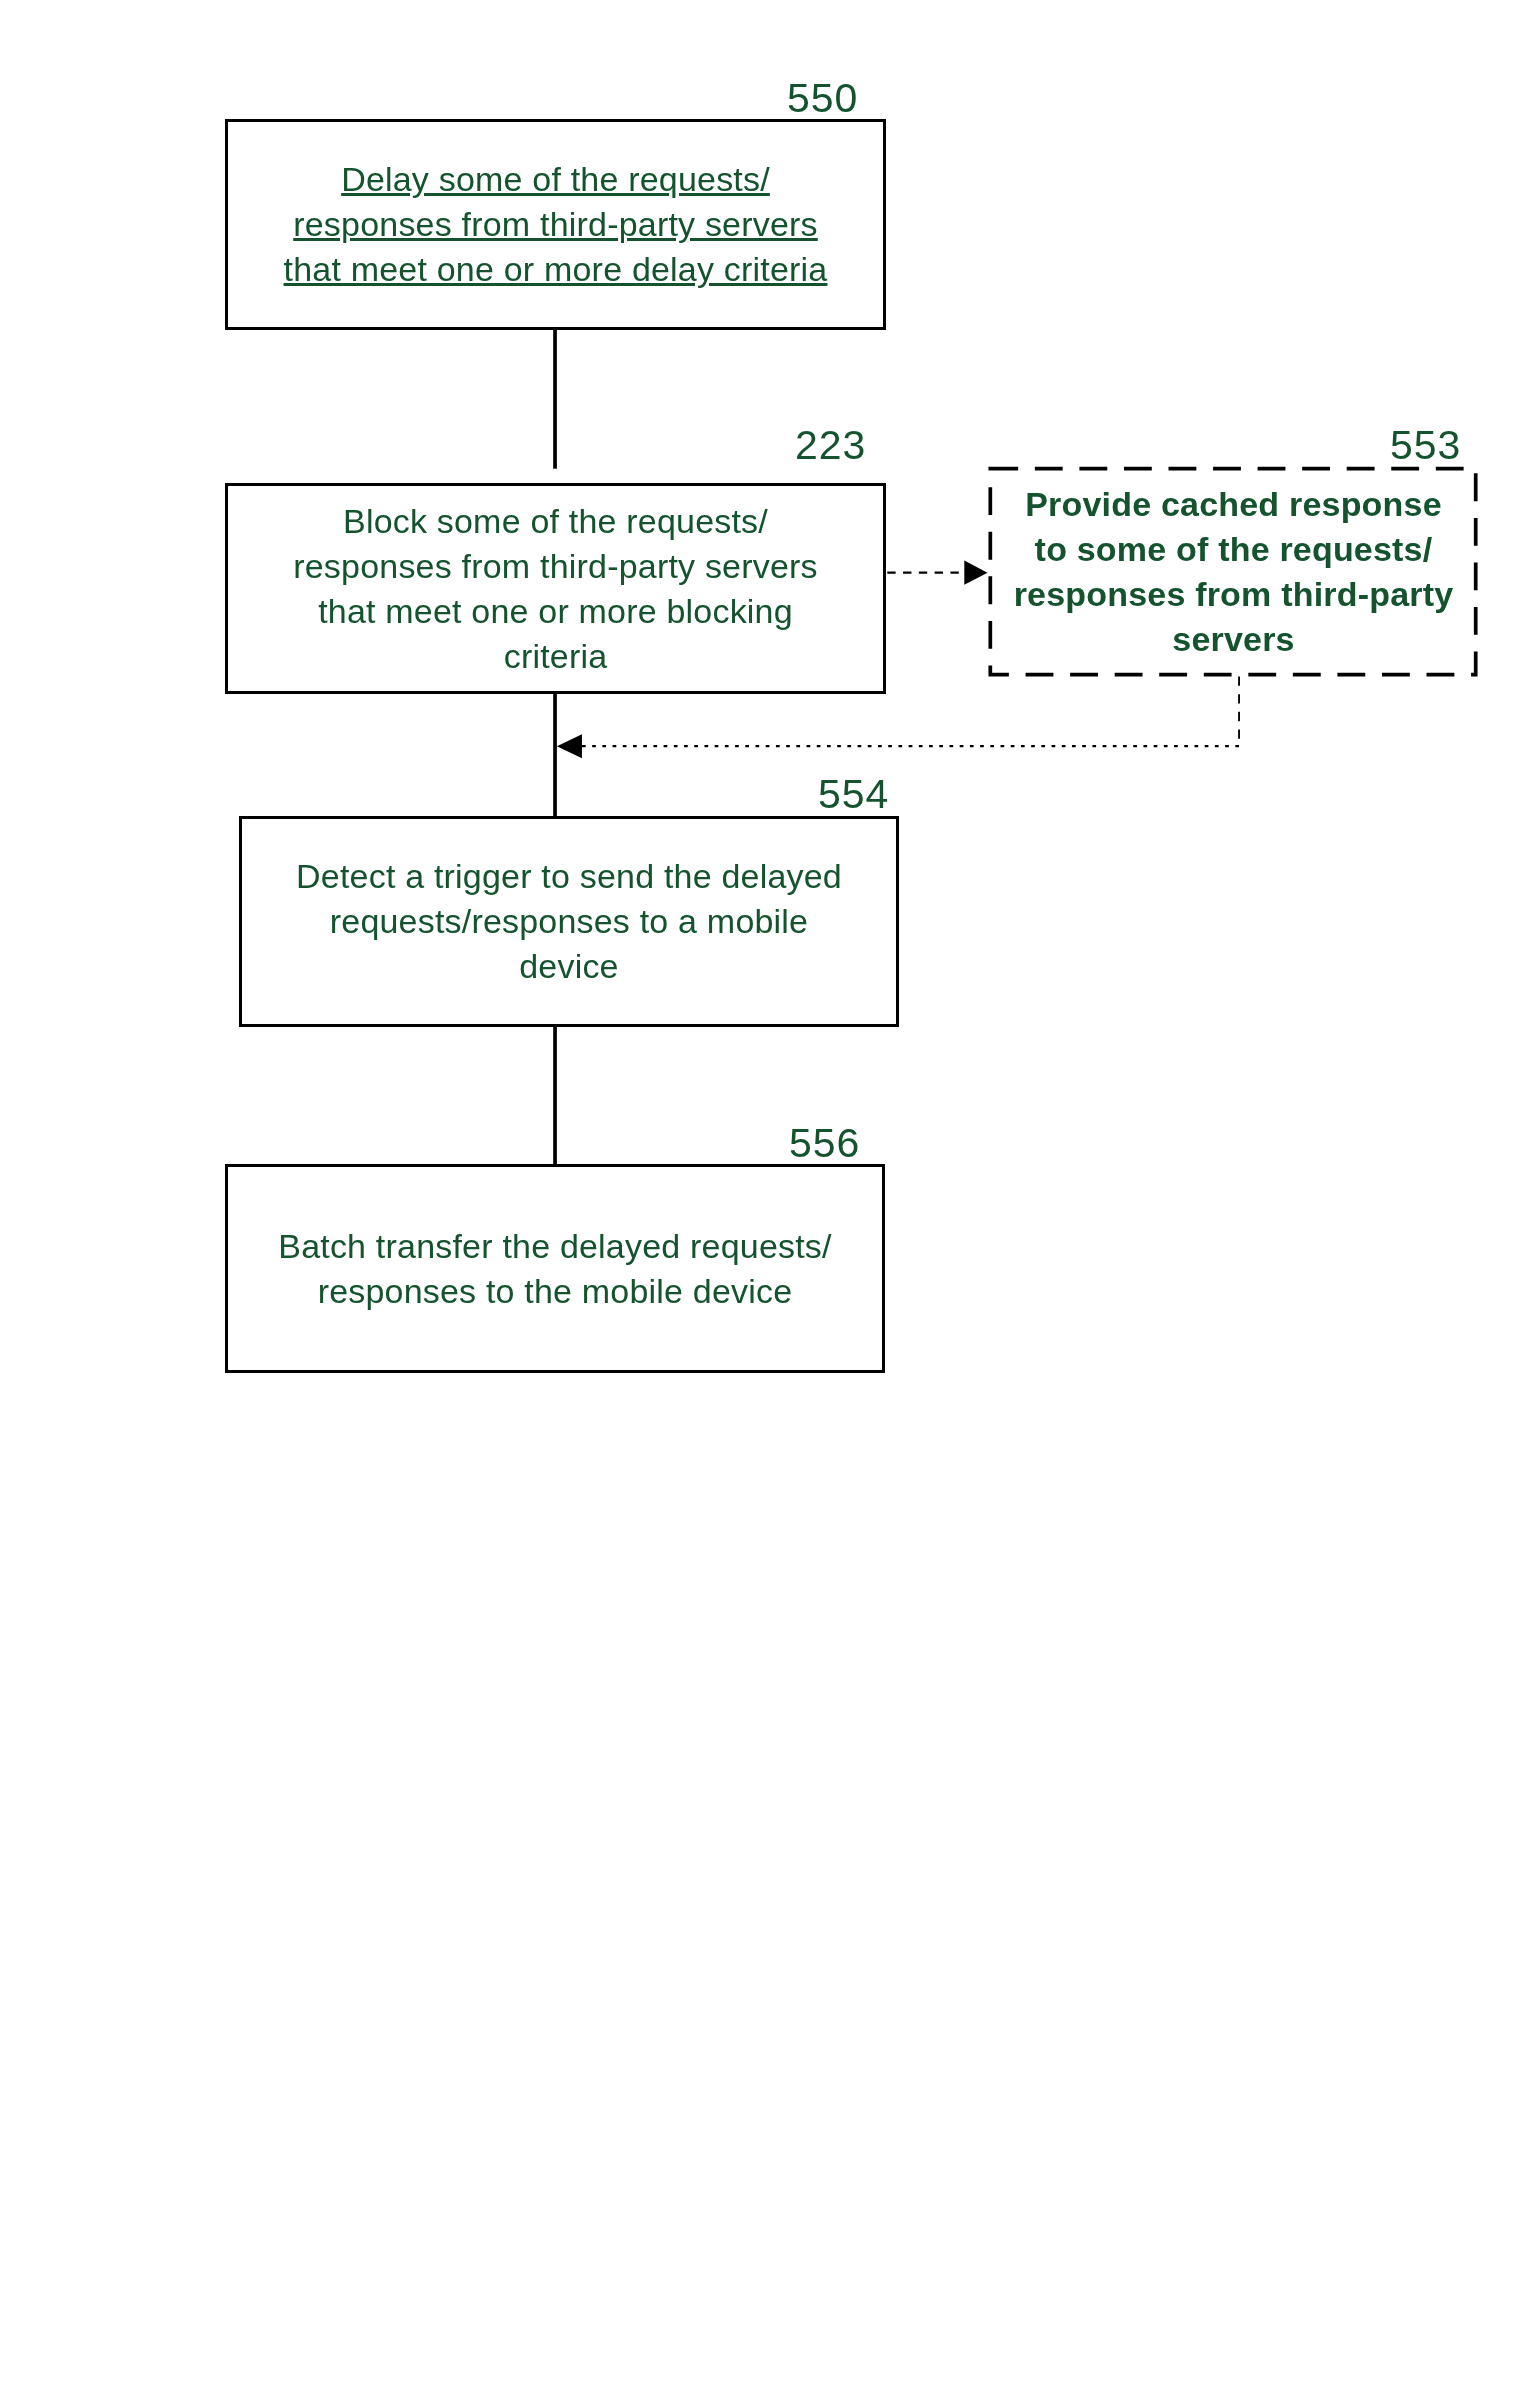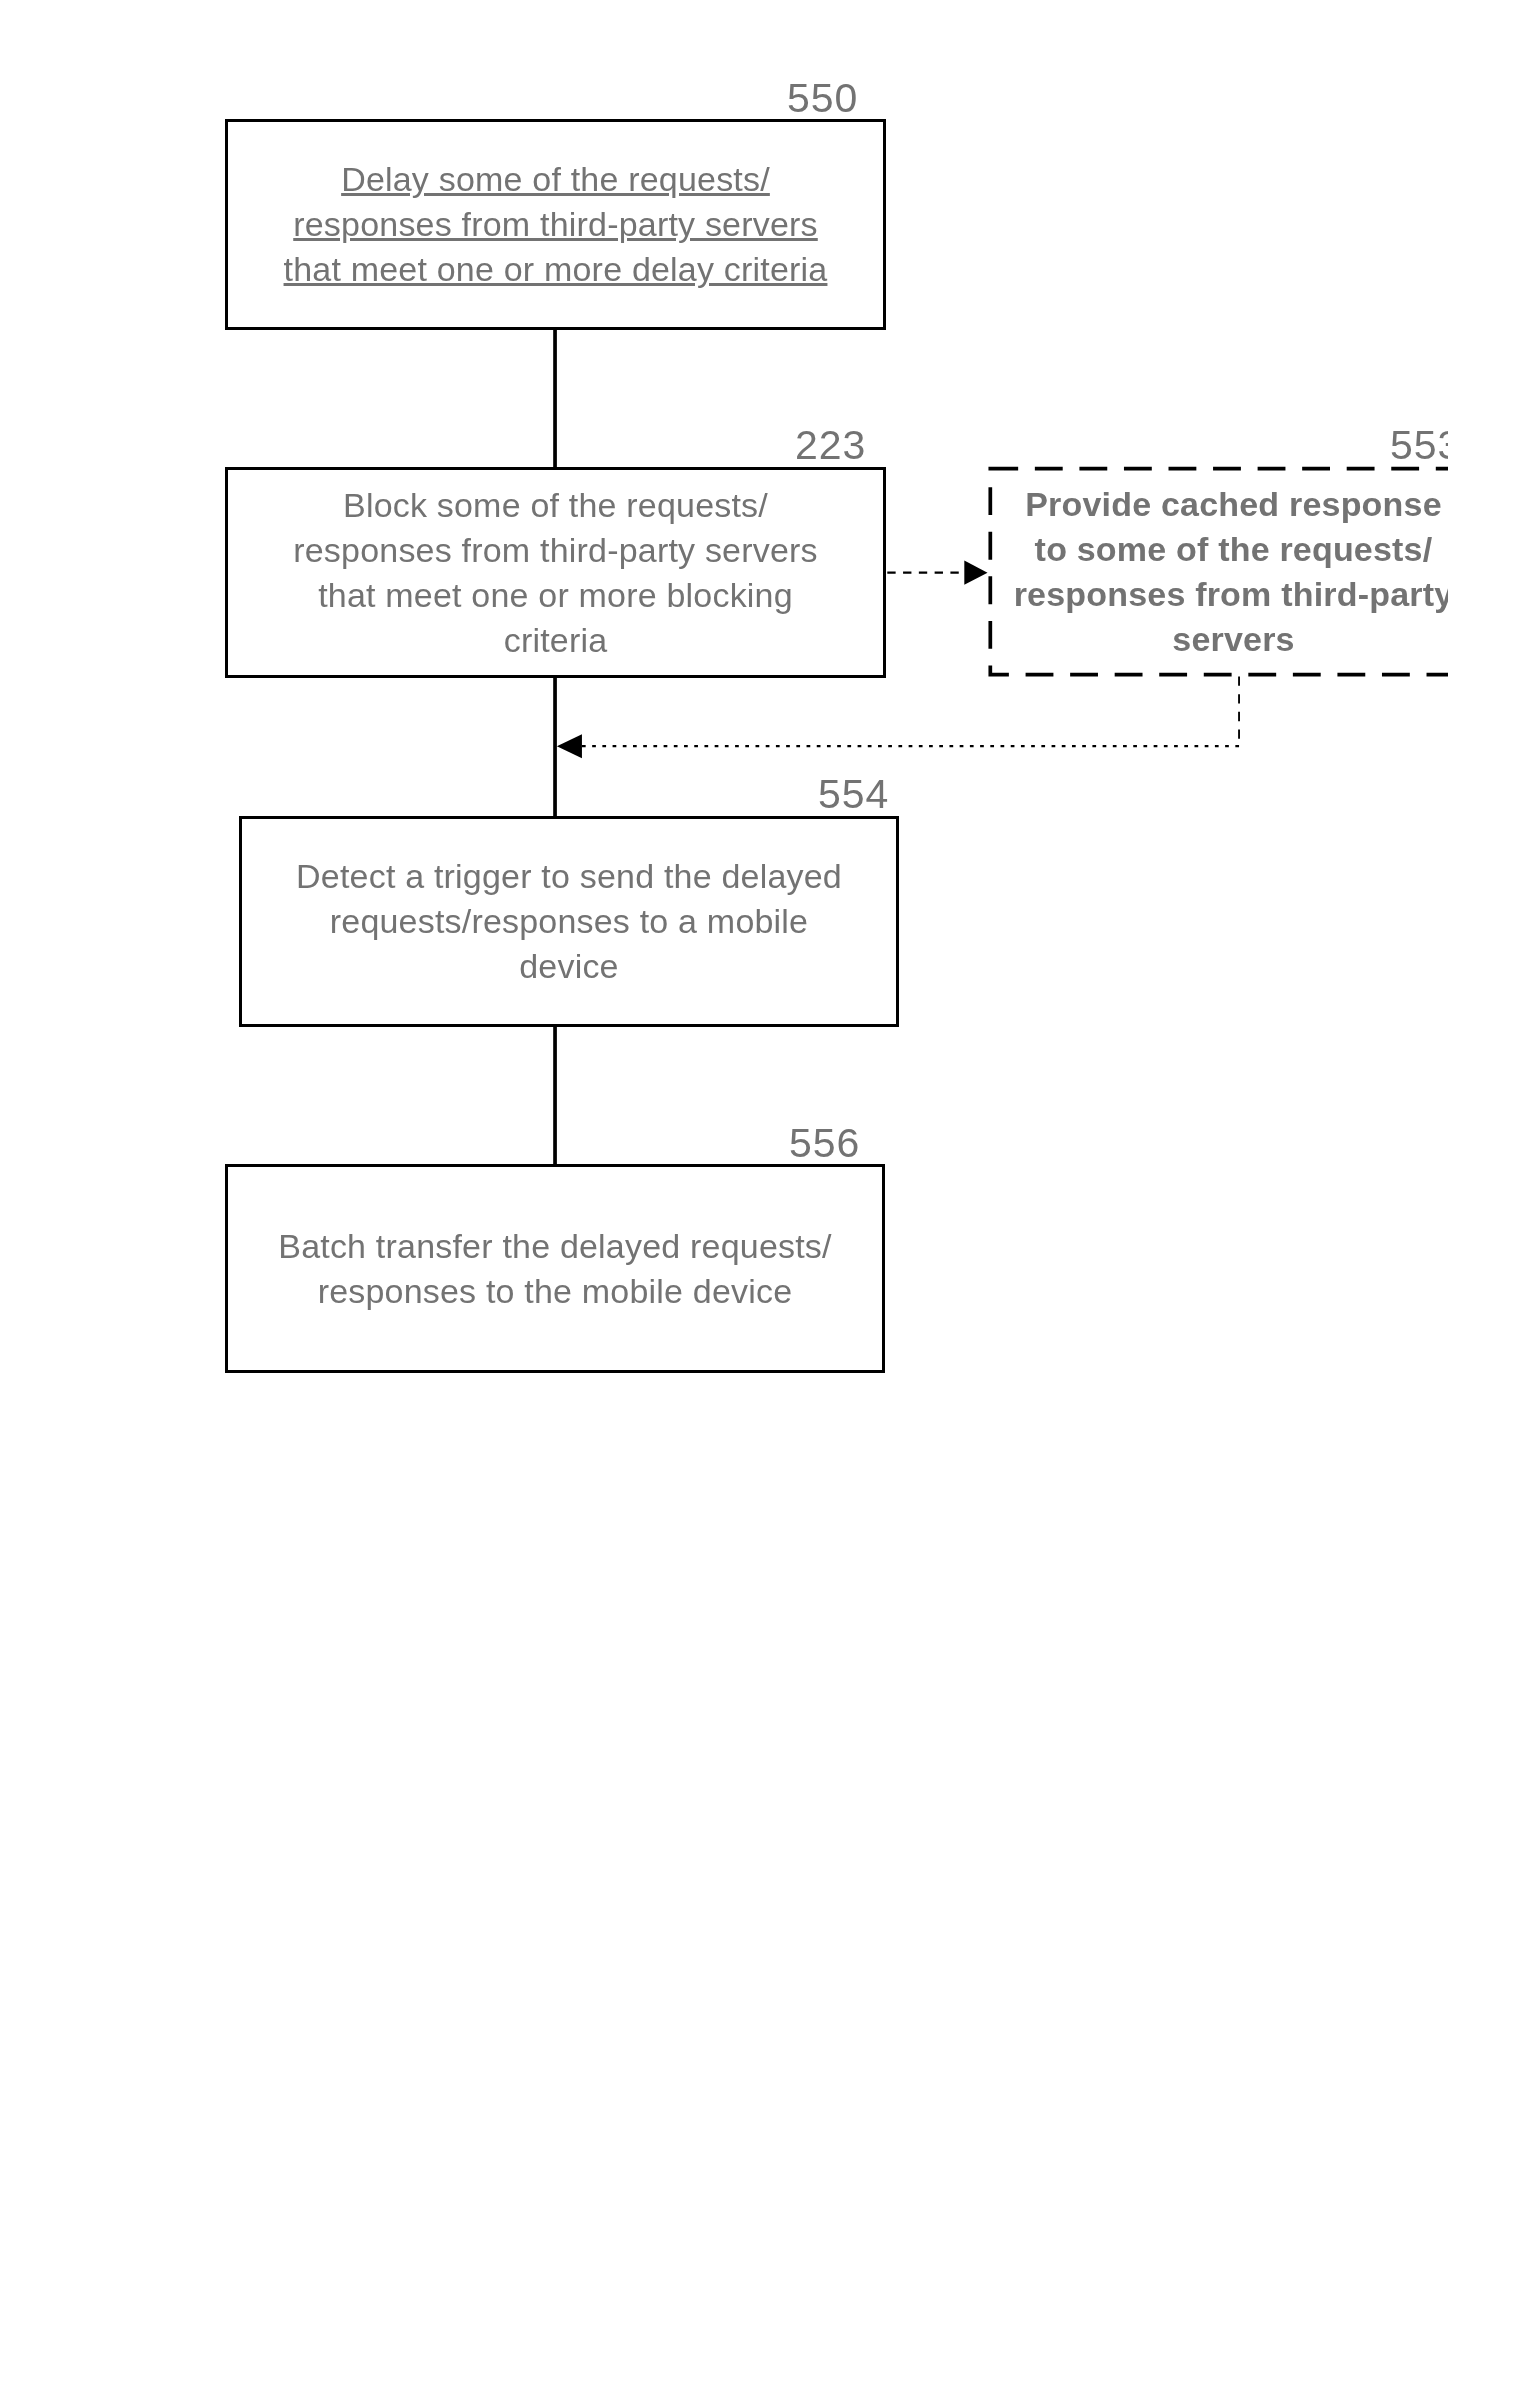--- a/index.html
+++ b/index.html
@@ -6,22 +6,23 @@
     margin: 0;
     padding: 0;
     background: #ffffff;
   }
   .page {
     position: relative;
     width: 1448px;
     height: 2401px;
     background: #ffffff;
     font-family: "Liberation Sans", sans-serif;
-    color: #737373;
+    color: #14532d;
     overflow: hidden;
+    padding-left: 31px;
   }
   .connector-layer {
     position: absolute;
     left: 0;
     top: 0;
     width: 1524px;
     height: 2401px;
   }
   .flow-box {
     position: absolute;
@@ -89,21 +90,21 @@
   <div class="ref-label" style="left:1390px; top:425px;">553</div>
   <div class="ref-label" style="left:789px; top:774px;margin-left:29px;">554</div>
   <div class="ref-label" style="left:789px; top:1123px;">556</div>
 
   <div class="flow-box" style="left:225px; top:119px; width:661px; height:211px;text-decoration:underline;">
     <span class="box-text">Delay some of the requests/
 responses from third-party servers
 that meet one or more delay criteria</span>
   </div>
 
-  <div class="flow-box" style="left:225px; top:467px; width:661px; height:211px;">
+  <div class="flow-box" style="left:225px; top:483px; width:661px; height:211px;">
     <span class="box-text">Block some of the requests/
 responses from third-party servers
 that meet one or more blocking
 criteria</span>
   </div>
 
   <div class="flow-box dashed" style="left:989px; top:467px; width:489px; height:210px;font-weight:bold;">
     <span class="box-text">Provide cached response
 to some of the requests/
 responses from third-party

